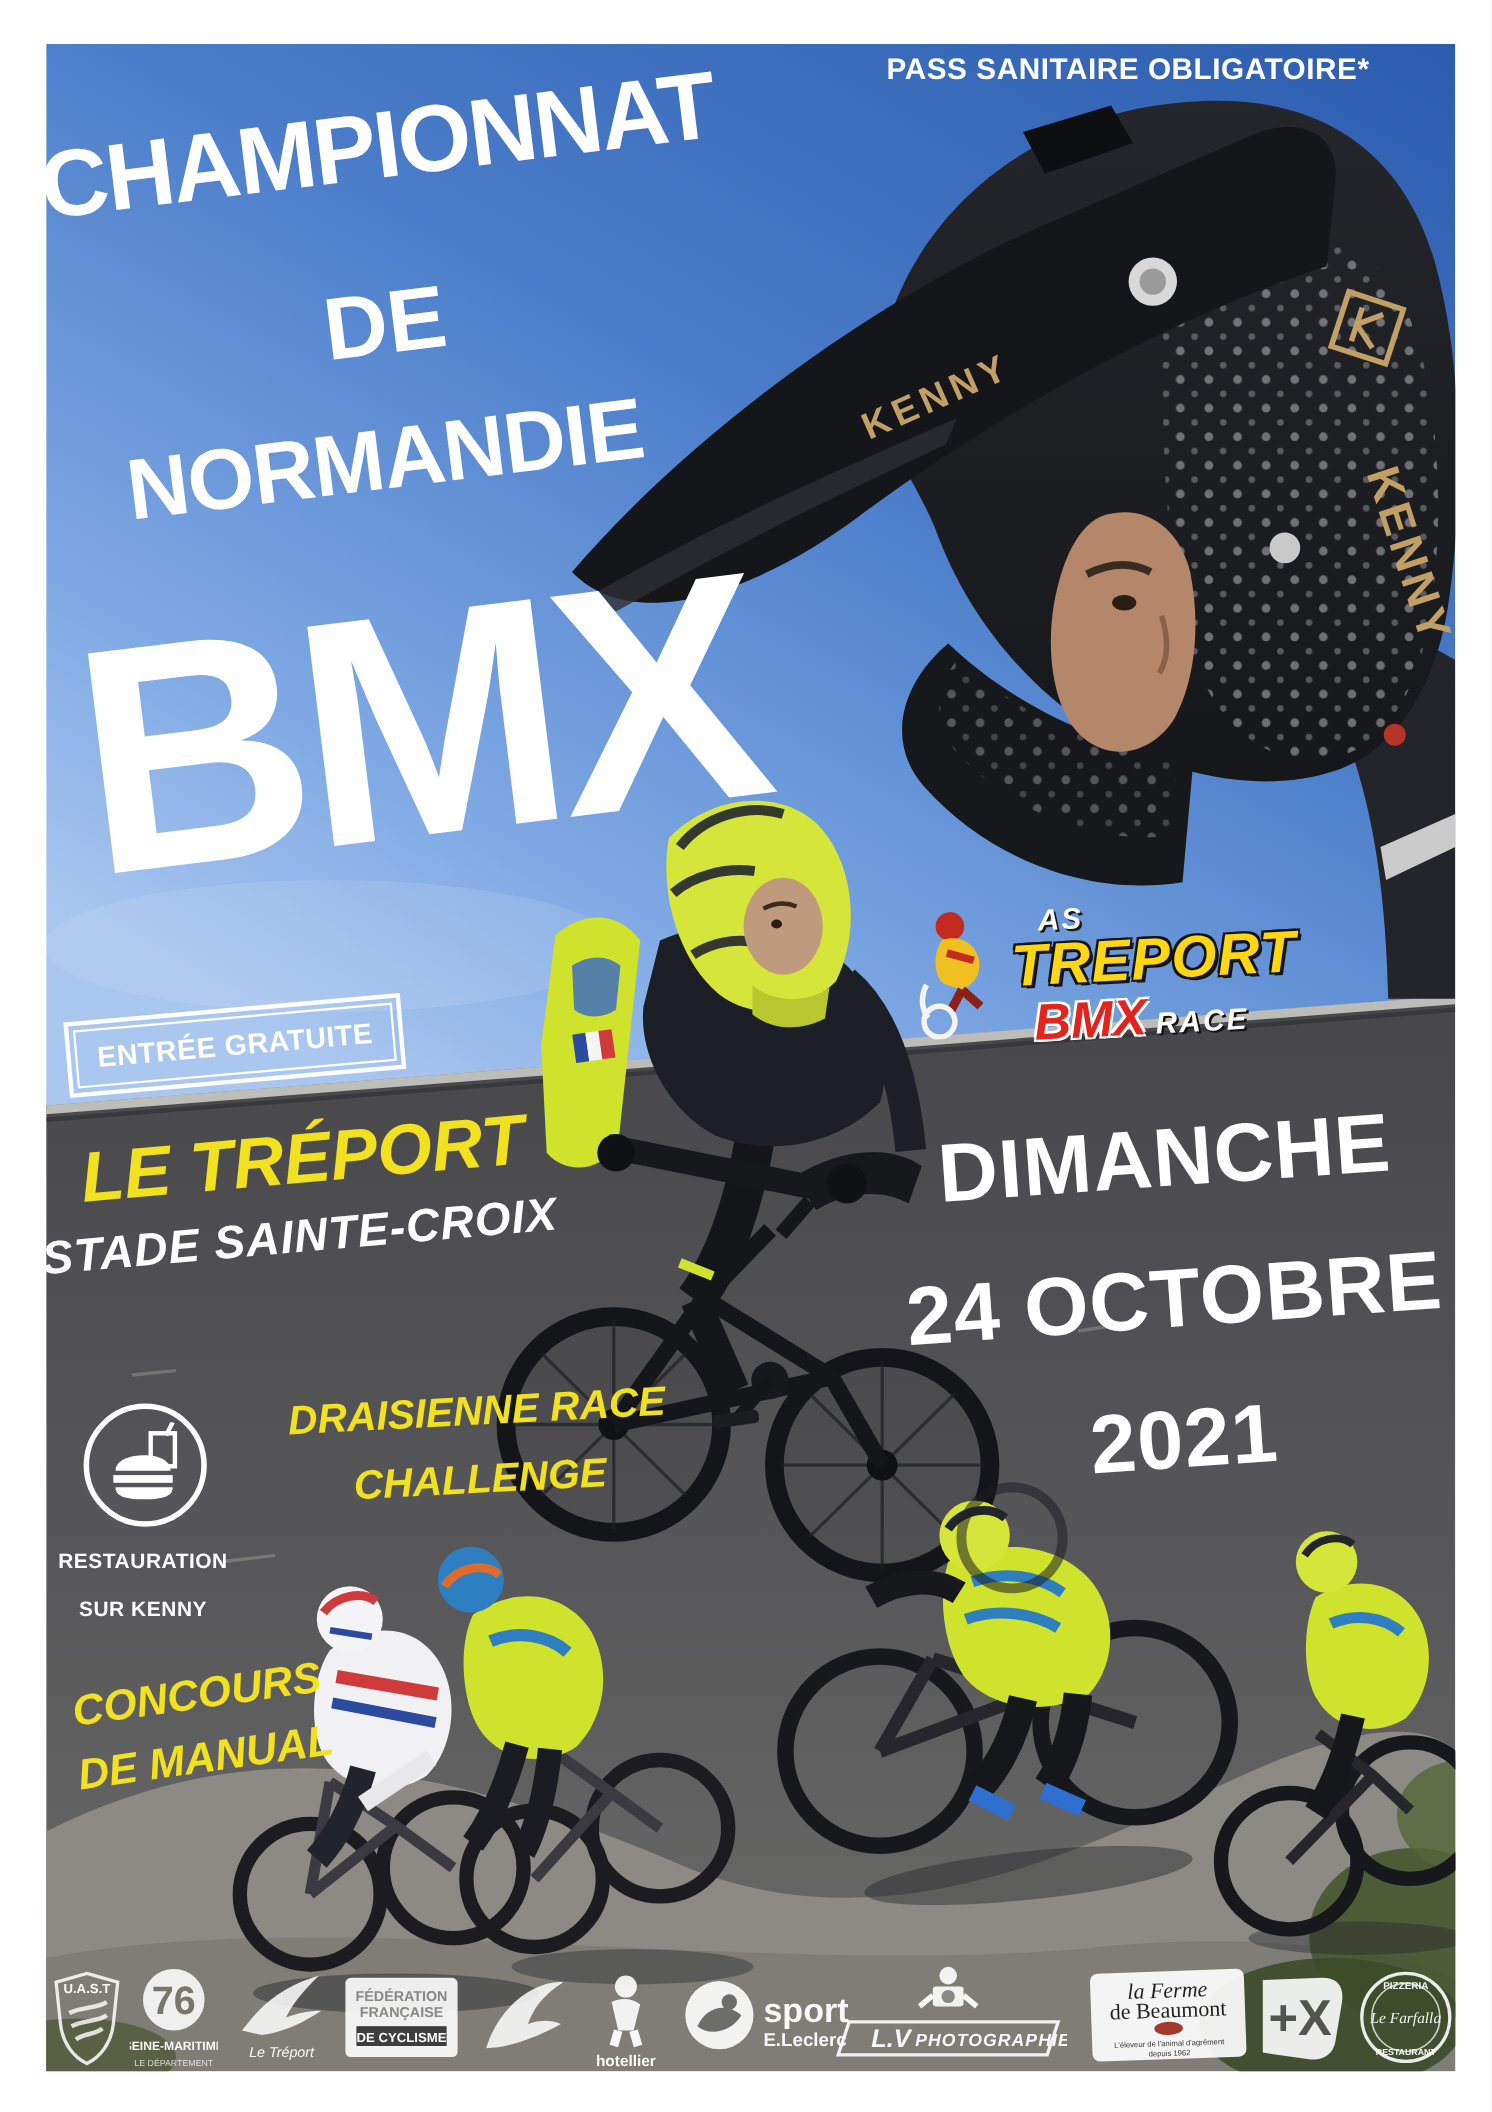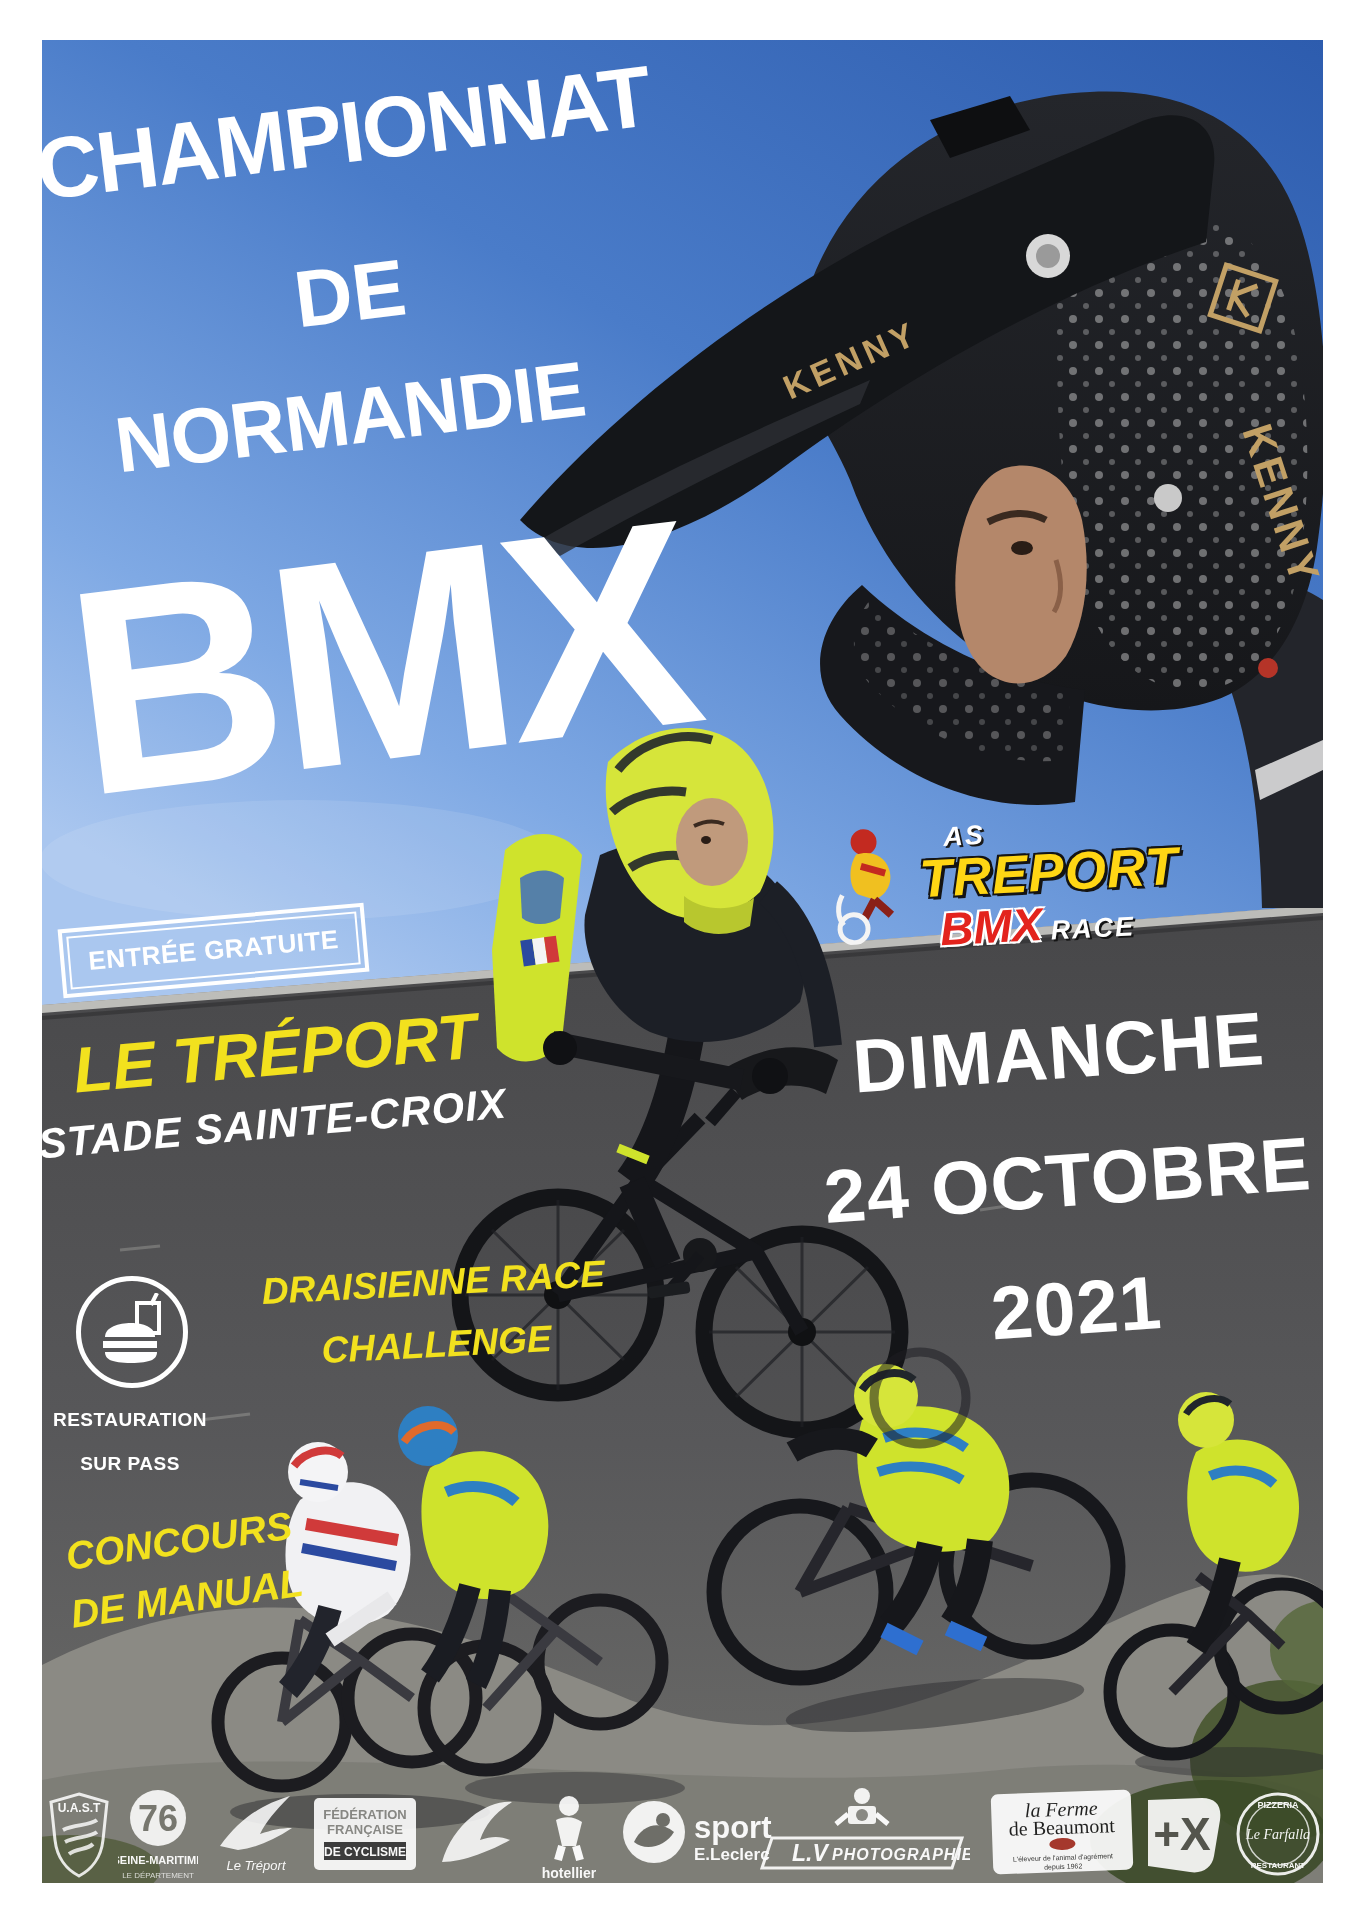--- a/index.html
+++ b/index.html
@@ -243,20 +243,21 @@
       </g>
 
       <g stroke="#d9d9d2" opacity="0.25" stroke-width="3">
         <path d="M200,1420 L250,1414"></path>
         <path d="M980,1210 L1020,1204"></path>
         <path d="M120,1250 L160,1246"></path>
       </g>
     </g>
   </svg>
 
+  <div class="ov notice">PASS SANITAIRE OBLIGATOIRE*</div>
 
   <div class="ov ctr t-champ">CHAMPIONNAT</div>
   <div class="ov ctr t-de">DE</div>
   <div class="ov ctr t-norm">NORMANDIE</div>
   <div class="ov ctr t-bmx">BMX</div>
 
   <div class="ov free">
     <div class="free-inner">ENTRÉE GRATUITE</div>
   </div>
 
@@ -297,21 +298,21 @@
     <svg width="78" height="78" viewBox="0 0 78 78">
       <rect x="44" y="10" width="22" height="30" fill="none" stroke="#fff" stroke-width="4"></rect>
       <path d="M58,12 L64,0" stroke="#fff" stroke-width="4"></path>
       <path d="M12,44 C12,34 26,30 38,30 C50,30 62,34 62,44 Z" fill="#fff"></path>
       <rect x="10" y="48" width="54" height="7" fill="#fff"></rect>
       <path d="M12,59 C12,66 18,70 38,70 C58,70 64,66 64,59 Z" fill="#fff"></path>
     </svg>
   </div>
   <div class="ov ctr food-txt">
     <div>RESTAURATION</div>
-    <div>SUR PASS</div>
+    <div>SUR KENNY</div>
   </div>
 
   <div class="ov ctr manual">
     <div>CONCOURS</div>
     <div>DE MANUAL</div>
   </div>
 
   <div class="logos">
 
     <svg class="logo" style="left:3px;top:4px" width="68" height="96" viewBox="0 0 68 96">

